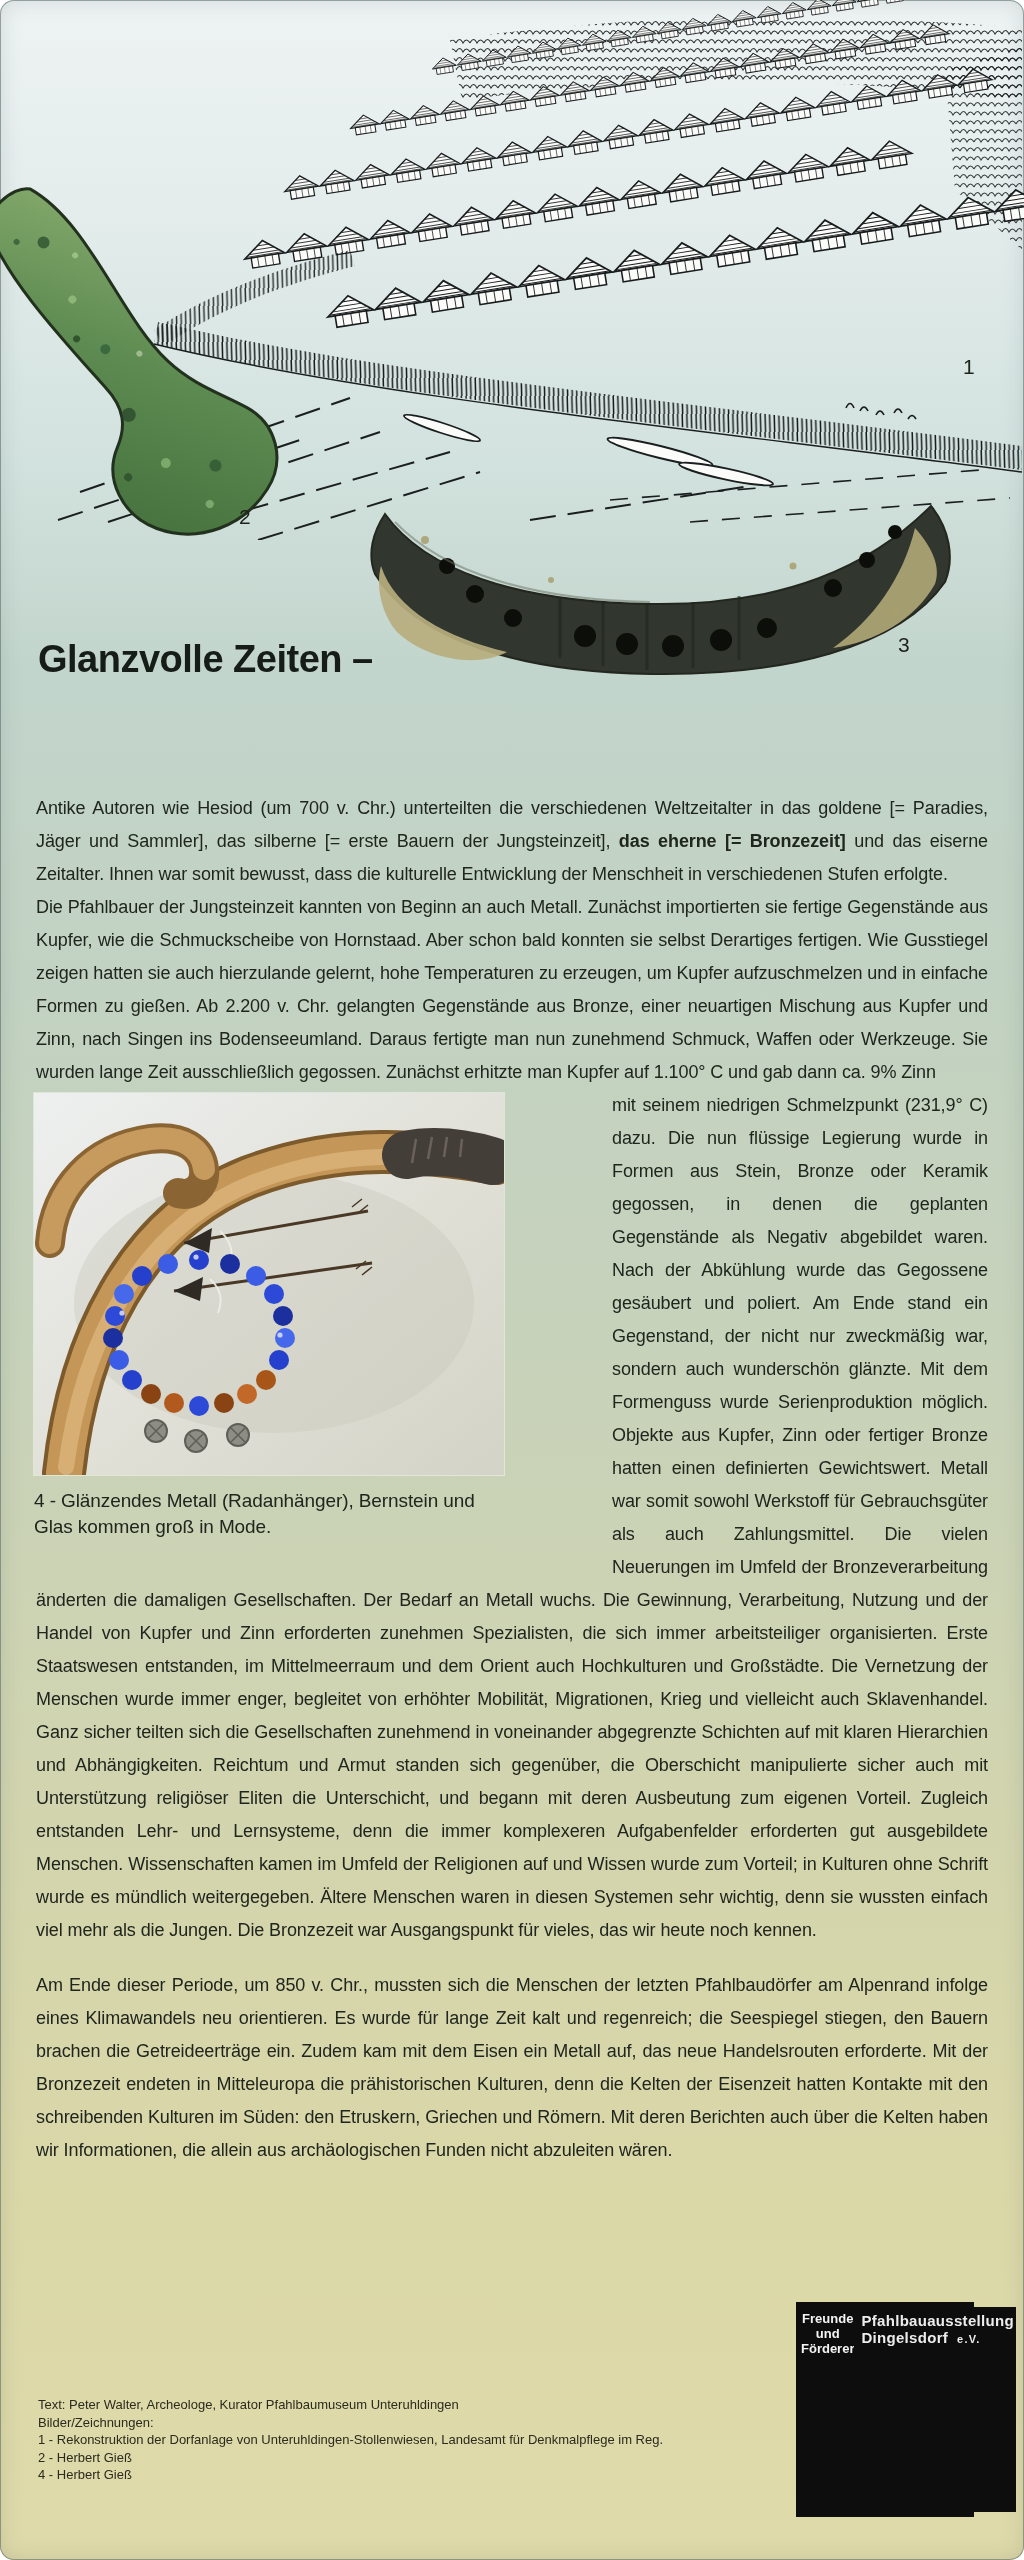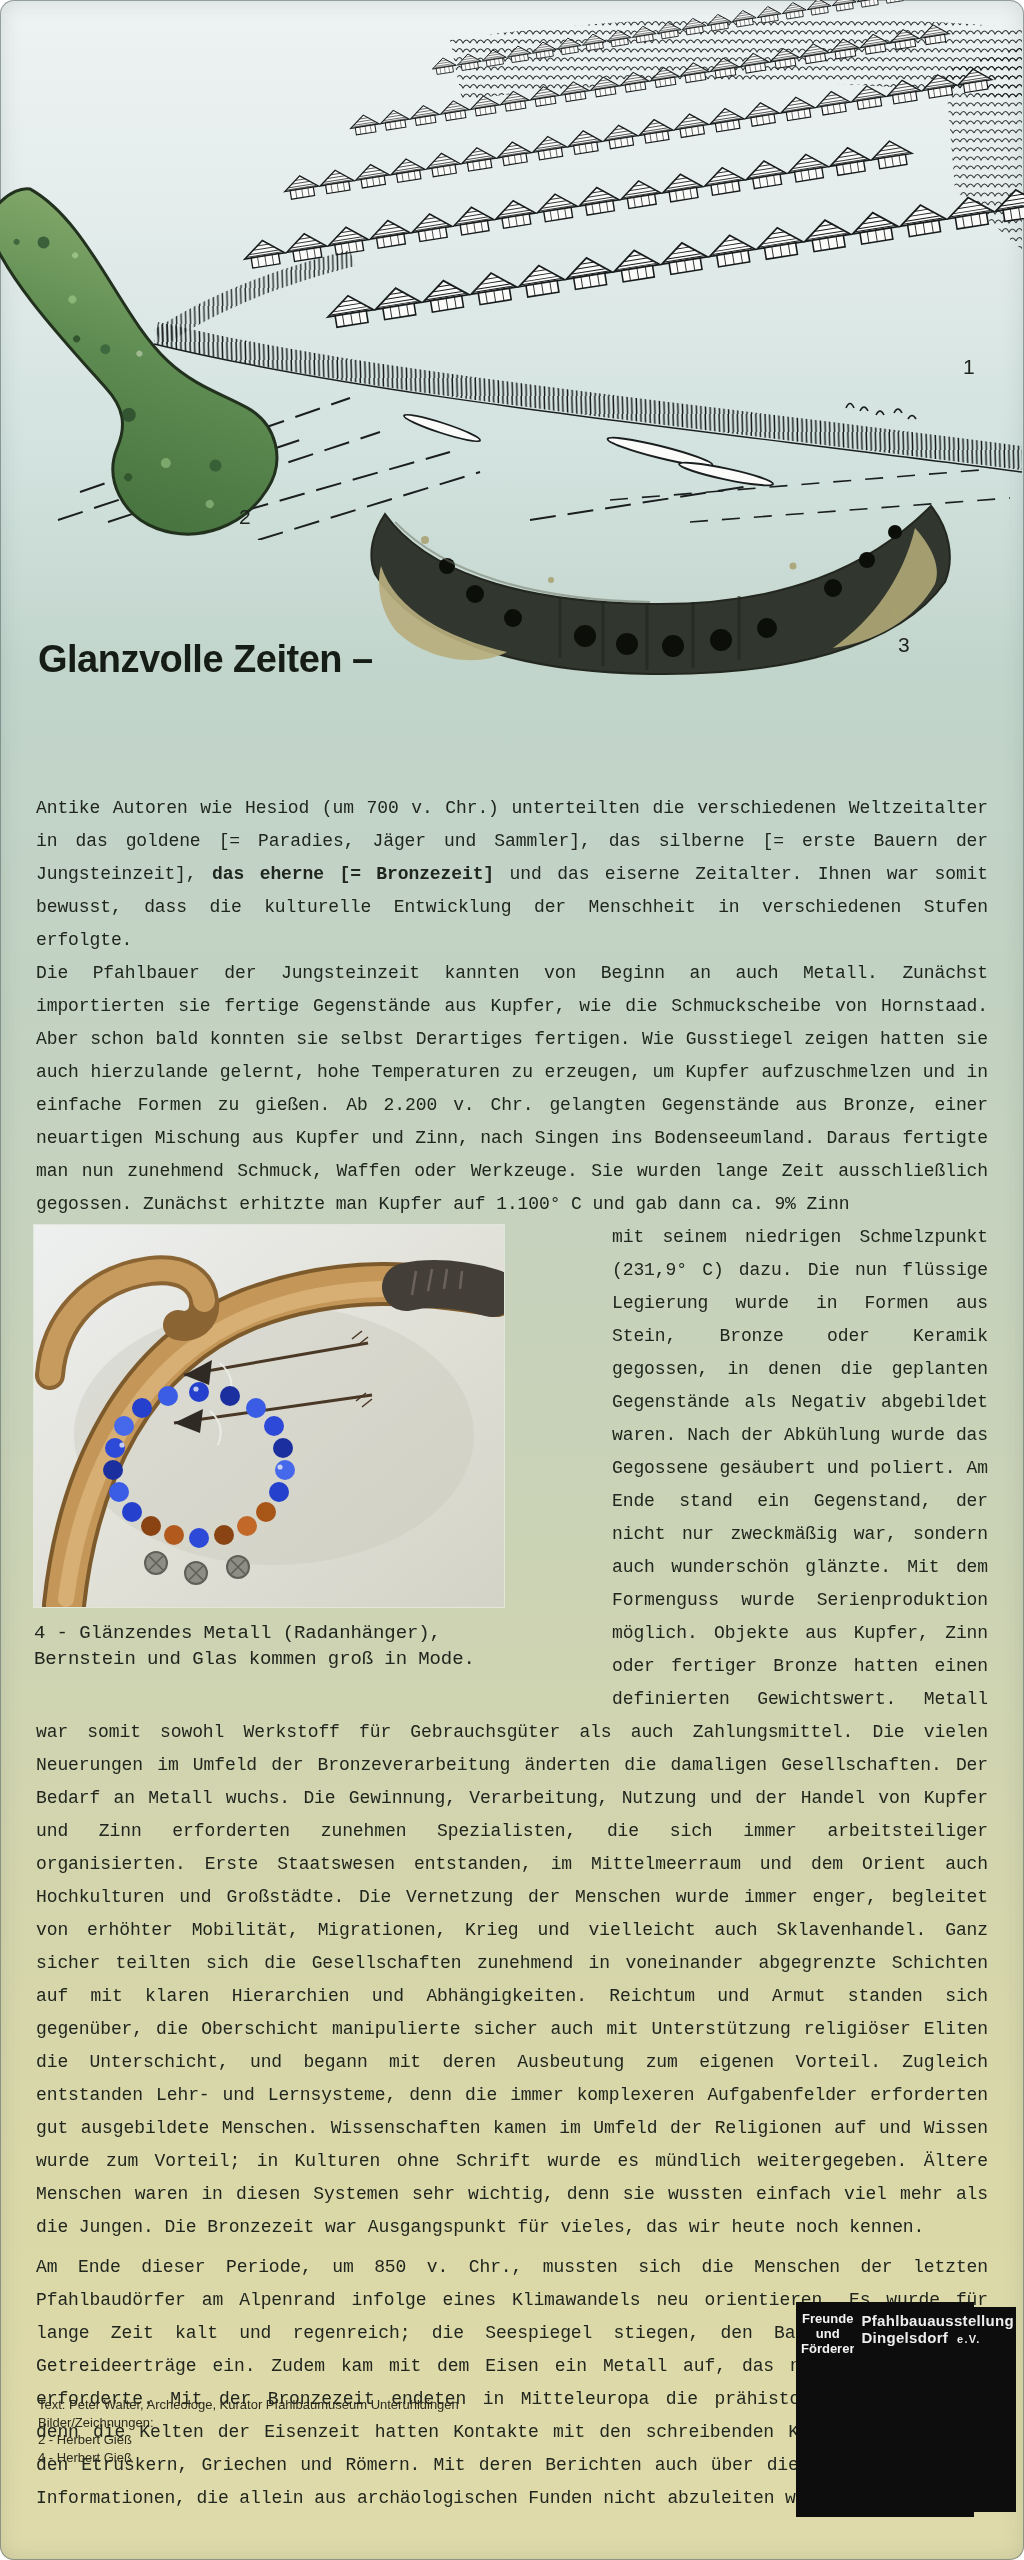--- a/index.html
+++ b/index.html
@@ -12,23 +12,23 @@
   .axe{position:absolute;left:-25px;top:120px;width:460px;height:460px;}
   .moonidol{position:absolute;left:355px;top:470px;width:610px;height:220px;}
   .fig-label{position:absolute;font-size:21px;line-height:21px;color:#1d221c;}
   .lbl1{left:963px;top:356px;}
   .lbl2{left:239px;top:506px;}
   .lbl3{left:898px;top:634px;}
   
   .title{position:absolute;left:38px;top:634px;font-size:38px;font-weight:bold;line-height:50px;color:#161c16;letter-spacing:-.5px;}
   
   .content{position:absolute;left:36px;width:952px;top:792px;font-size:18px;line-height:33px;
-    text-align:justify;color:#20261e;letter-spacing:-.1px;font-family:Liberation Mono, monospace;}
+    text-align:justify;color:#20261e;letter-spacing:-.1px;}
   .content p{margin:0;}
-  .content p.p3{margin-top:7px;}
+  .content p.p3{margin-top:22px;}
   .content b{font-weight:bold;}
   .photo-figure{float:left;width:564px;margin:4px 14px 38px -2px;}
   .photo{display:block;width:470px;height:382px;box-shadow:0 0 0 1px rgba(255,255,255,.45);}
   .caption{margin-top:13px;width:446px;font-size:19px;line-height:26px;text-align:left;color:#20261e;}
   
   .credits{position:absolute;left:38px;top:2396px;font-size:13px;line-height:17.6px;color:#2b2b1e;}
   
   .logo{position:absolute;left:796px;top:2302px;width:178px;height:215px;box-sizing:border-box;
     border:5px solid #0d0d0d;background:#0d0d0d;display:flex;flex-direction:row;}
   .logo-top{background:#0d0d0d;color:#f4f4f4;font-weight:bold;font-size:13px;line-height:15px;text-align:center;padding:4px 0 5px;}
@@ -254,20 +254,21 @@
         <figcaption class="caption">4 - Glänzendes Metall (Radanhänger), Bernstein und Glas kommen groß in Mode.</figcaption>
       </figure>
       <p>mit seinem niedrigen Schmelzpunkt (231,9° C) dazu. Die nun flüssige Legierung wurde in Formen aus Stein, Bronze oder Keramik gegossen, in denen die geplanten Gegenstände als Negativ abgebildet waren. Nach der Abkühlung wurde das Gegossene gesäubert und poliert. Am Ende stand ein Gegenstand, der nicht nur zweckmäßig war, sondern auch wunderschön glänzte. Mit dem Formenguss wurde Serienproduktion möglich. Objekte aus Kupfer, Zinn oder fertiger Bronze hatten einen definierten Gewichtswert. Metall war somit sowohl Werkstoff für Gebrauchsgüter als auch Zahlungsmittel. Die vielen Neuerungen im Umfeld der Bronzeverarbeitung änderten die damaligen Gesellschaften. Der Bedarf an Metall wuchs. Die Gewinnung, Verarbeitung, Nutzung und der Handel von Kupfer und Zinn erforderten zunehmen Spezialisten, die sich immer arbeitsteiliger organisierten. Erste Staatswesen entstanden, im Mittelmeerraum und dem Orient auch Hochkulturen und Großstädte. Die Vernetzung der Menschen wurde immer enger, begleitet von erhöhter Mobilität, Migrationen, Krieg und vielleicht auch Sklavenhandel. Ganz sicher teilten sich die Gesellschaften zunehmend in voneinander abgegrenzte Schichten auf mit klaren Hierarchien und Abhängigkeiten. Reichtum und Armut standen sich gegenüber, die Oberschicht manipulierte sicher auch mit Unterstützung religiöser Eliten die Unterschicht, und begann mit deren Ausbeutung zum eigenen Vorteil. Zugleich entstanden Lehr- und Lernsysteme, denn die immer komplexeren Aufgabenfelder erforderten gut ausgebildete Menschen. Wissenschaften kamen im Umfeld der Religionen auf und Wissen wurde zum Vorteil; in Kulturen ohne Schrift wurde es mündlich weitergegeben. Ältere Menschen waren in diesen Systemen sehr wichtig, denn sie wussten einfach viel mehr als die Jungen. Die Bronzezeit war Ausgangspunkt für vieles, das wir heute noch kennen.</p>
     </div>
     <p class="p3">Am Ende dieser Periode, um 850 v. Chr., mussten sich die Menschen der letzten Pfahlbaudörfer am Alpenrand infolge eines Klimawandels neu orientieren. Es wurde für lange Zeit kalt und regenreich; die Seespiegel stiegen, den Bauern brachen die Getreideerträge ein. Zudem kam mit dem Eisen ein Metall auf, das neue Handelsrouten erforderte. Mit der Bronzezeit endeten in Mitteleuropa die prähistorischen Kulturen, denn die Kelten der Eisenzeit hatten Kontakte mit den schreibenden Kulturen im Süden: den Etruskern, Griechen und Römern. Mit deren Berichten auch über die Kelten haben wir Informationen, die allein aus archäologischen Funden nicht abzuleiten wären.</p>
   </div>
 
   <div class="credits">
     <div>Text: Peter Walter, Archeologe, Kurator Pfahlbaumuseum Unteruhldingen</div>
     <div>Bilder/Zeichnungen:</div>
+    <div>1 - Rekonstruktion der Dorfanlage von Unteruhldingen-Stollenwiesen, Landesamt für Denkmalpflege im Reg.</div>
     <div>2 - Herbert Gieß</div>
     <div>4 - Herbert Gieß</div>
   </div>
 
   <div class="logo">
     <div class="logo-top">Freunde und Förderer</div>
     <div class="logo-mid">
       <svg viewBox="0 0 168 135" aria-hidden="true">
         <defs>
           <linearGradient id="lg" x1="0" y1="0" x2="0" y2="1">

